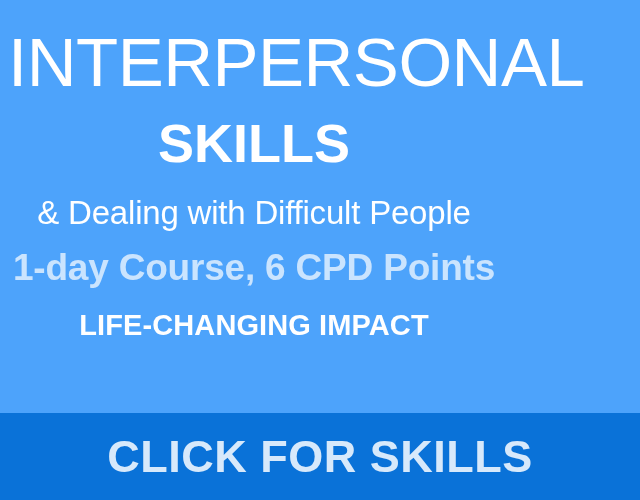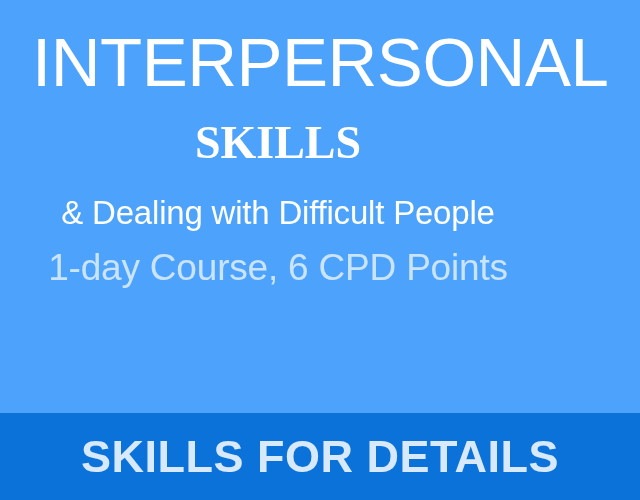--- a/index.html
+++ b/index.html
@@ -31,21 +31,20 @@
     top: 0;
     width: 508px;
     height: 413px;
     display: flex;
     flex-direction: column;
     align-items: center;
     justify-content: flex-start;
     text-align: center;
     box-sizing: border-box;
     padding: 0 8px;
-    margin-left: 24px;
   }
 
   .line {
     display: block;
     width: 100%;
     text-align: center;
     color: #ffffff;
     white-space: nowrap;
     letter-spacing: 0;
   }
@@ -55,42 +54,41 @@
     font-size: 69px;
     line-height: 74px;
     font-weight: 400;
     margin-top: 26px;
     letter-spacing: -0.5px;
     transform: scaleX(1.0);
   }
 
   
   .headline-secondary {
-    font-size: 46px;
+    font-size: 54px;
     line-height: 74px;
     font-weight: 700;
     margin-top: 6px;
     letter-spacing: 0px;
-    font-family: Liberation Serif, serif;
   }
 
   
   .subheading {
     font-size: 33px;
     line-height: 46px;
     font-weight: 300;
     margin-top: 10px;
     letter-spacing: -0.2px;
   }
 
   
   .detail {
     font-size: 37px;
     line-height: 44px;
-    font-weight: 400;
+    font-weight: 700;
     color: rgba(255, 255, 255, 0.70);
     margin-top: 10px;
     letter-spacing: -0.2px;
   }
   .detail.detail-second {
     margin-top: 12px;
   }
 
   
   .tagline {
@@ -135,20 +133,21 @@
 
     <span class="line headline-primary">INTERPERSONAL</span>
 
     <span class="line headline-secondary">SKILLS</span>
 
     <span class="line subheading">&amp; Dealing with Difficult People</span>
 
     <span class="line detail detail-first">1-day Course, 6 CPD Points</span>
 
 
+    <span class="line tagline">LIFE-CHANGING IMPACT</span>
 
   </div>
 
   <div id="cta-bar">
-    <span id="cta-label">SKILLS FOR DETAILS</span>
+    <span id="cta-label">CLICK FOR SKILLS</span>
   </div>
 
 </div>
 
 </body></html>

